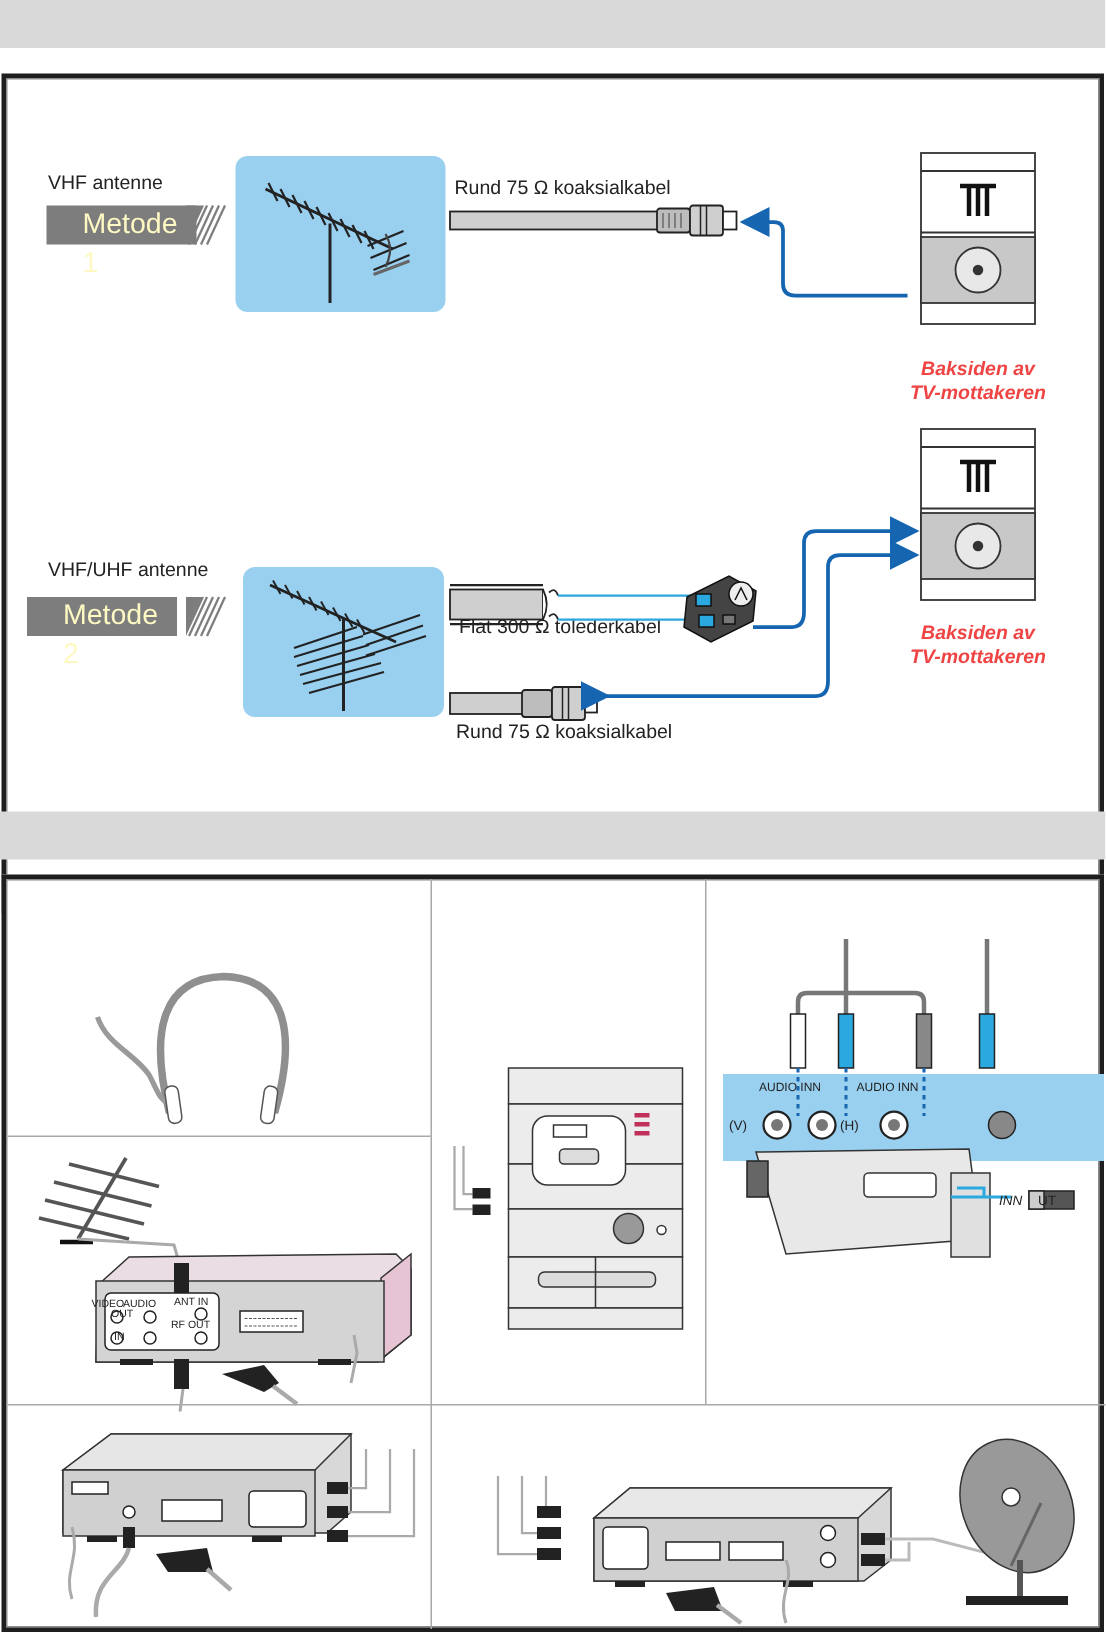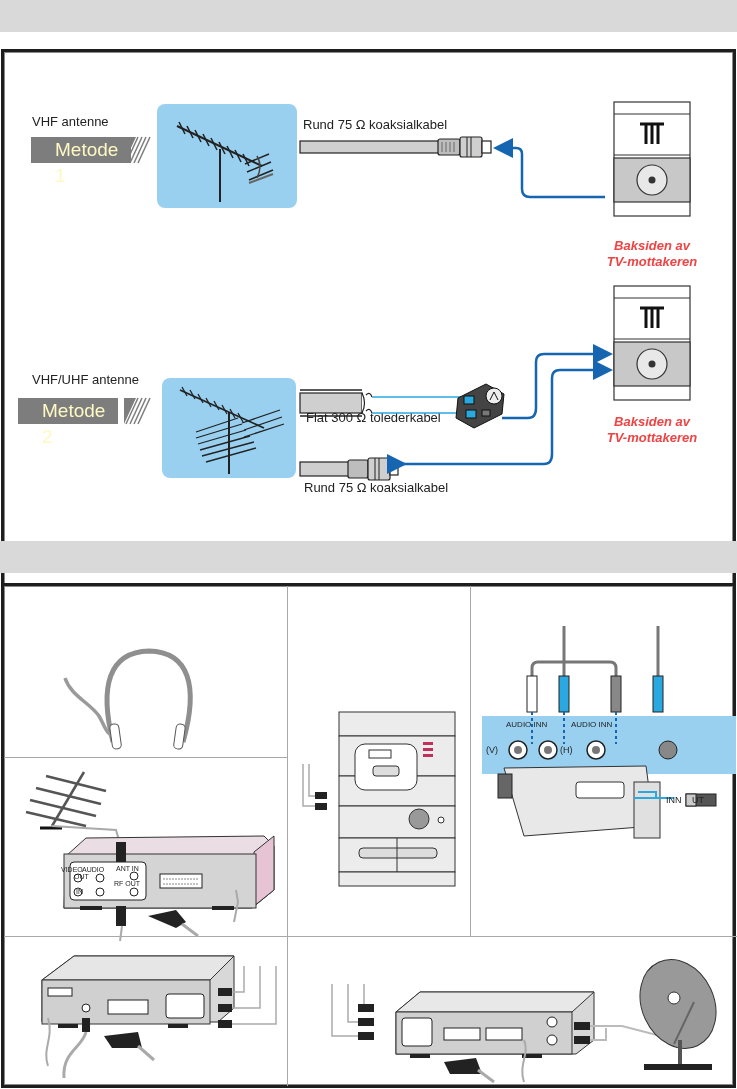--- a/index.html
+++ b/index.html
@@ -305,21 +305,21 @@
     <rect x="102" y="156" width="48" height="16" rx="3" fill="#fff" stroke="#333"></rect>
     <rect x="160" y="156" width="26" height="56" fill="#e0e0e0" stroke="#333"></rect>
     <path d="M164,166 L182,166 L182,172 M160,172 L200,172" fill="none" stroke="#2aa8e0" stroke-width="2"></path>
     <rect x="212" y="168" width="30" height="12" fill="#555" stroke="#222"></rect>
     <rect x="212" y="168" width="10" height="12" fill="#ccc" stroke="#222"></rect>
   </svg>
   <div class="tiny" style="left:502px;top:134px;font-size:8px;">AUDIO  INN</div>
   <div class="tiny" style="left:567px;top:134px;font-size:8px;">AUDIO INN</div>
   <div class="small" style="left:482px;top:159px;">(V)</div>
   <div class="small" style="left:556px;top:159px;">(H)</div>
-  <div class="small" style="left:662px;top:209px;">INN</div>
+  <div class="small" style="left:662px;top:209px;font-style:italic;">INN</div>
   <div class="small" style="left:688px;top:209px;">UT</div>
 
   <svg style="left:34px;top:362px;" width="250" height="140">
     <polygon points="4,32 36,8 196,8 196,60 180,74 4,74" fill="#d8d8d8" stroke="#333"></polygon>
     <polygon points="4,32 36,8 196,8 172,32" fill="#e6e6e6" stroke="#333"></polygon>
     <rect x="4" y="32" width="168" height="44" fill="#d0d0d0" stroke="#333"></rect>
     <rect x="10" y="40" width="24" height="8" fill="#fff" stroke="#222"></rect>
     <circle cx="48" cy="60" r="4" fill="#fff" stroke="#222"></circle>
     <rect x="70" y="52" width="40" height="14" fill="#fff" stroke="#222"></rect>
     <rect x="128" y="46" width="38" height="24" rx="3" fill="#fff" stroke="#222"></rect>

